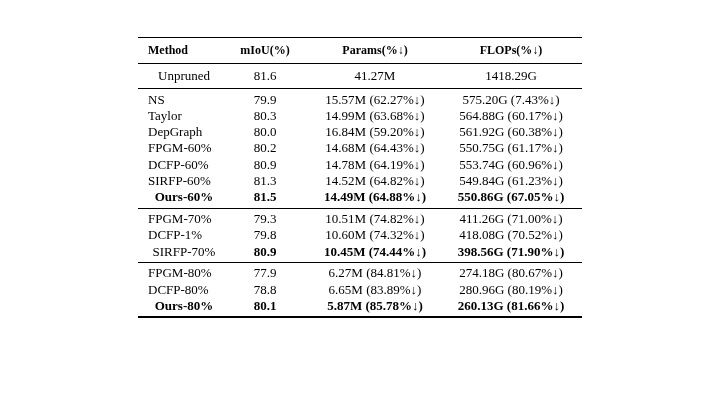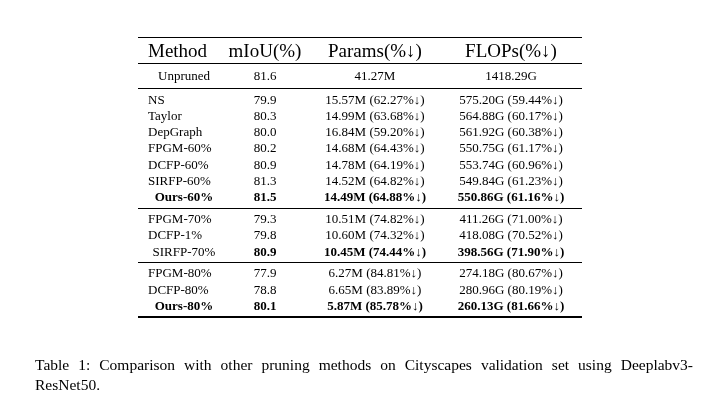--- a/index.html
+++ b/index.html
@@ -31,22 +31,22 @@
     border-top: 1.8px solid #000000;
     border-bottom: 2px solid #000000;
     font-size: 13px;
   }
   col.c-method { width: 82px; }
   col.c-miou   { width: 90px; }
   col.c-params { width: 130px; }
   col.c-flops  { width: 142px; }
 
   thead th {
-    font-weight: normal;
-    font-size: 19px;
+    font-weight: bold;
+    font-size: 12px;
     height: 25px;
     padding: 0;
     text-align: center;
     border-bottom: 1.6px solid #000000;
     white-space: nowrap;
   }
   th.method-col, td.method-col {
     text-align: left;
     padding-left: 10px;
   }
@@ -104,21 +104,21 @@
           <td class="value-col">81.6</td>
           <td class="value-col">41.27M</td>
           <td class="value-col">1418.29G</td>
         </tr>
       </tbody>
       <tbody class="group-prune-60">
         <tr>
           <td class="method-col">NS</td>
           <td class="value-col">79.9</td>
           <td class="value-col">15.57M (62.27%↓)</td>
-          <td class="value-col">575.20G (59.44%↓)</td>
+          <td class="value-col">575.20G (7.43%↓)</td>
         </tr>
         <tr>
           <td class="method-col">Taylor</td>
           <td class="value-col">80.3</td>
           <td class="value-col">14.99M (63.68%↓)</td>
           <td class="value-col">564.88G (60.17%↓)</td>
         </tr>
         <tr>
           <td class="method-col">DepGraph</td>
           <td class="value-col">80.0</td>
@@ -140,21 +140,21 @@
         <tr>
           <td class="method-col">SIRFP-60%</td>
           <td class="value-col">81.3</td>
           <td class="value-col">14.52M (64.82%↓)</td>
           <td class="value-col">549.84G (61.23%↓)</td>
         </tr>
         <tr>
           <td class="method-col bold">Ours-60%</td>
           <td class="value-col bold">81.5</td>
           <td class="value-col bold">14.49M (64.88%↓)</td>
-          <td class="value-col bold">550.86G (61.16%↓)</td>
+          <td class="value-col bold">550.86G (67.05%↓)</td>
         </tr>
       </tbody>
       <tbody class="group-prune-70">
         <tr>
           <td class="method-col">FPGM-70%</td>
           <td class="value-col">79.3</td>
           <td class="value-col">10.51M (74.82%↓)</td>
           <td class="value-col">411.26G (71.00%↓)</td>
         </tr>
         <tr>
@@ -184,14 +184,13 @@
           <td class="value-col">280.96G (80.19%↓)</td>
         </tr>
         <tr>
           <td class="method-col bold">Ours-80%</td>
           <td class="value-col bold">80.1</td>
           <td class="value-col bold">5.87M (85.78%↓)</td>
           <td class="value-col bold">260.13G (81.66%↓)</td>
         </tr>
       </tbody>
     </table>
-  <p class="caption">Table 1: Comparison with other pruning methods on Cityscapes validation set using Deeplabv3-ResNet50.</p>
 </div>
 
 </body></html>

